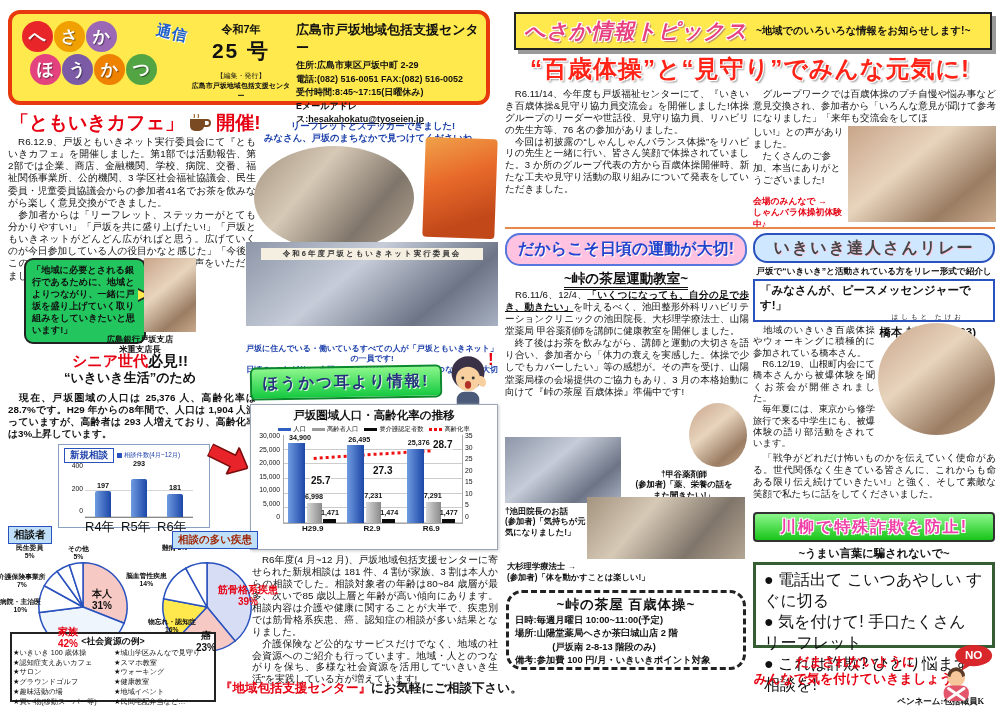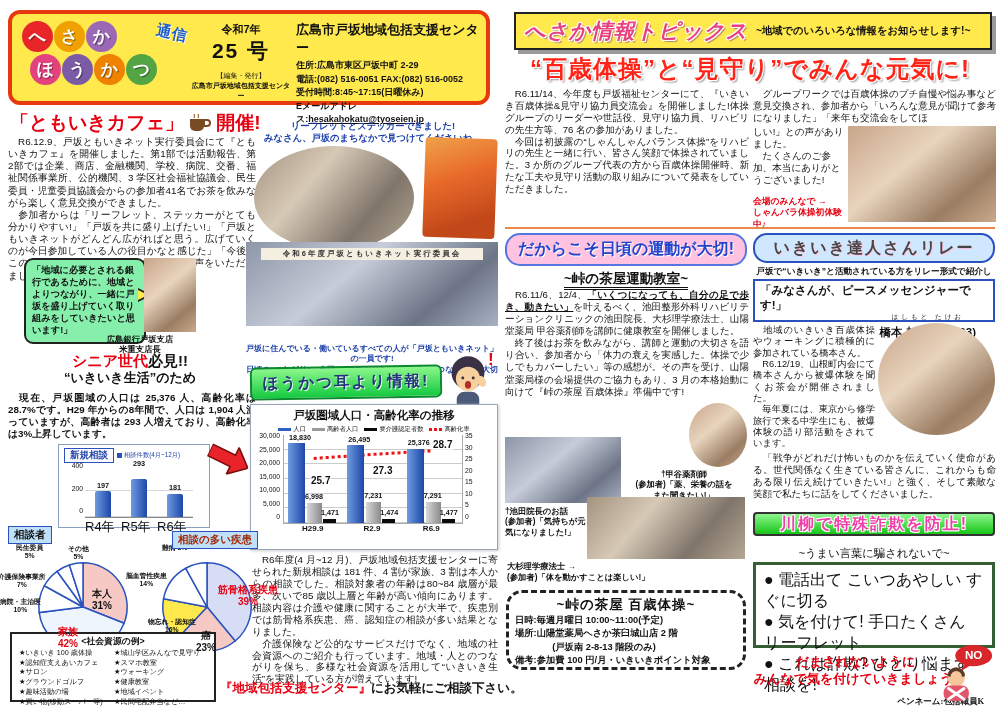--- a/index.html
+++ b/index.html
@@ -39,21 +39,21 @@
   .photo{box-sizing:border-box}
   .ph-a{background:linear-gradient(130deg,#a3937f,#d6c9b6 35%,#80756a 70%,#b5a794)}
   .ph-warm{background:linear-gradient(140deg,#c8a58a,#e8d4bd 40%,#9a7d63 75%,#caa98c)}
   .ph-cool{background:linear-gradient(140deg,#8d96a8,#c6ccd8 40%,#6c7486 75%,#a9b2c2)}
   .ph-orange{background:linear-gradient(160deg,#f0a24a,#e86a2a 40%,#c2481a 80%)}
   #cafe-photo{left:254px;top:146px;width:160px;height:104px;border-radius:50%}
   #sticker-photo{left:424px;top:138px;width:72px;height:100px;border-radius:4px;transform:rotate(2deg)}
   #group-photo{left:246px;top:242px;width:252px;height:84px}
   .gp-banner{margin:6px auto 0;width:88%;background:#f5efe2;color:#333;font-size:7.5px;text-align:center;
              letter-spacing:2px;padding:1px 0;font-weight:bold}
-  #bubble{left:24px;top:258px;width:106px;background:#86efac;border:2px solid #222;border-radius:9px;
+  #bubble{left:24px;top:258px;width:106px;background:#22c55e;border:2px solid #222;border-radius:9px;
           padding:5px 6px;font-size:9.2px;font-weight:bold;line-height:1.3}
   #bubble:before{content:'';position:absolute;right:-15px;top:28px;border:7px solid transparent;border-left:14px solid #222}
   #bubble:after{content:'';position:absolute;right:-9px;top:30px;border:5px solid transparent;border-left:10px solid #ffe94d}
   #bank-photo{left:144px;top:258px;width:52px;height:74px}
   #bubble-cap{left:80px;top:334px;width:120px;text-align:center;font-size:8.3px;font-weight:bold;line-height:1.25}
   #group-cap{left:246px;top:344px;width:252px;text-align:center;font-size:8px;line-height:1.3}
 
   
   #senior-title{left:12px;top:352px;width:236px;text-align:center;font-weight:bold;line-height:1.2}
   #senior-title .t1{font-size:15px}
@@ -118,21 +118,21 @@
   #pie1-wrap{left:6px;top:546px}
   #pie2-wrap{left:134px;top:546px}
   .pie-svg{position:absolute;width:94px;height:94px}
   #pie1-svg{left:30px;top:14px}
   #pie2-svg{left:26px;top:14px}
   .pie-label{position:absolute;font-size:6.8px;font-weight:bold;white-space:pre-line;text-align:center;line-height:1.15;z-index:3}
   .pl-big{font-size:10px}
   .pl-red{color:#e60012;font-size:10px}
 
   
-  #resources{left:10px;top:632px;width:206px;height:70px;border:2px solid #222;background:#fff;box-sizing:border-box;padding:2px 7px}
+  #resources{left:10px;top:632px;width:206px;height:70px;border:2px solid #222;background:#fff;box-sizing:border-box;padding:2px 1px}
   #res-title{text-align:center;font-size:8.8px;font-weight:bold}
   #res-cols{display:flex;gap:2px}
   #res-cols>div{flex:1}
   #res-cols>div>div{font-size:7.2px;line-height:1.35;white-space:nowrap}
   #stats-text{left:252px;top:554px;width:246px;font-size:9.8px;line-height:1.22;text-align:justify}
   #cta{left:220px;top:680px;font-size:12.5px;font-weight:bold;white-space:nowrap}
 
   
   #topics-banner{left:514px;top:12px;width:478px;height:38px;background:#ffe94d;border:2px solid #222;
                  box-shadow:4px 4px 0 #9a9a9a;display:flex;align-items:center;gap:8px;padding:0 8px;box-sizing:border-box}
@@ -173,25 +173,25 @@
   #tatsujin-sub{left:753px;top:266px;width:242px;text-align:center;font-size:8.6px;font-weight:bold}
   #quote-box{left:753px;top:279px;width:242px;height:43px;border:2px solid #2a52be;background:#fff;box-sizing:border-box;padding:2px 5px}
   #quote-text{font-size:11.5px;font-weight:bold}
   #qname{float:right;text-align:center;margin-right:12px}
   #furigana{font-size:6.5px;letter-spacing:3px;display:block}
   #qname-main{font-size:11.5px;font-weight:bold}
   #tatsujin-body1{left:753px;top:325px;width:122px;font-size:9.3px;line-height:1.22;text-align:justify}
   #hashimoto-photo{left:878px;top:323px;width:117px;height:112px;border-radius:50%}
   #tatsujin-body2{left:753px;top:452px;width:243px;font-size:9.6px;line-height:1.24;text-align:justify}
 
-  #senryu-banner{left:753px;top:512px;width:242px;height:24px;background:linear-gradient(to bottom,#8cf78c,#18c518);
+  #senryu-banner{left:753px;top:512px;width:242px;height:30px;background:linear-gradient(to bottom,#8cf78c,#18c518);
                  border:2.5px solid #333;border-radius:4px;display:flex;align-items:center;justify-content:center;
                  font-size:16px;font-weight:bold;color:#f03fa8;letter-spacing:2px;box-sizing:border-box;
                  text-shadow:1px 1px 0 #fff,-1px -1px 0 #fff,1px -1px 0 #fff,-1px 1px 0 #fff}
-  #senryu-sub{left:753px;top:546px;width:242px;text-align:center;font-size:11.3px;font-weight:normal}
+  #senryu-sub{left:753px;top:546px;width:242px;text-align:center;font-size:11.3px;font-weight:bold}
   #senryu-box{left:753px;top:562px;width:242px;height:86px;border:3px solid #355e35;background:#fff;
               box-sizing:border-box;padding:5px 8px 2px}
   #penname{text-align:right;font-family:"Liberation Serif","DejaVu Serif",serif;font-weight:bold;font-size:8.5px}
   #closing{left:748px;top:654px;width:215px;text-align:center;color:#e60012;font-weight:bold;font-size:13px;line-height:1.3}
   #no-char{left:933px;top:642px;width:62px;height:62px}
 </style>
 </head>
 <body>
 
 <div id="masthead" class="abs">
@@ -329,21 +329,21 @@
         <div>10,000</div>
         <div>5,000</div>
         <div>0</div>
       </div>
     <div id="mc-area">
       <svg id="mc-line" viewBox="0 0 178 88" preserveAspectRatio="none">
           <polyline points="29.7,23.4 89.0,19.4 148.3,15.8" fill="none" stroke="#ee1111" stroke-width="3" stroke-dasharray="3 3"></polyline>
         </svg>
     <div class="mc-group">
           <div class="mc-bar" style="left: 4px; width: 17px; height: 80px; background: linear-gradient(to right, rgb(111, 155, 224), rgb(28, 71, 168));"></div>
-          <div class="mc-vlabel" style="left: -2px; bottom: 81.5px;">18,830</div>
+          <div class="mc-vlabel" style="left: -2px; bottom: 81.5px;">34,900</div>
           <div class="mc-bar" style="left: 23px; width: 15px; height: 20.5px; background: linear-gradient(to right, rgb(216, 216, 216), rgb(138, 138, 138));"></div>
           <div class="mc-vlabel" style="left: 12px; bottom: 22px;">6,998</div>
           <div class="mc-bar" style="left: 39px; width: 13px; height: 4.3px; background: rgb(10, 10, 10);"></div>
           <div class="mc-vlabel" style="left: 28px; bottom: 5.8px;">1,471</div>
         </div>
         <div class="mc-group">
           <div class="mc-bar" style="left: 4px; width: 17px; height: 77.7px; background: linear-gradient(to right, rgb(111, 155, 224), rgb(28, 71, 168));"></div>
           <div class="mc-vlabel" style="left: -2px; bottom: 79.2px;">26,495</div>
           <div class="mc-bar" style="left: 23px; width: 15px; height: 21.2px; background: linear-gradient(to right, rgb(216, 216, 216), rgb(138, 138, 138));"></div>
           <div class="mc-vlabel" style="left: 12px; bottom: 22.7px;">7,231</div>

